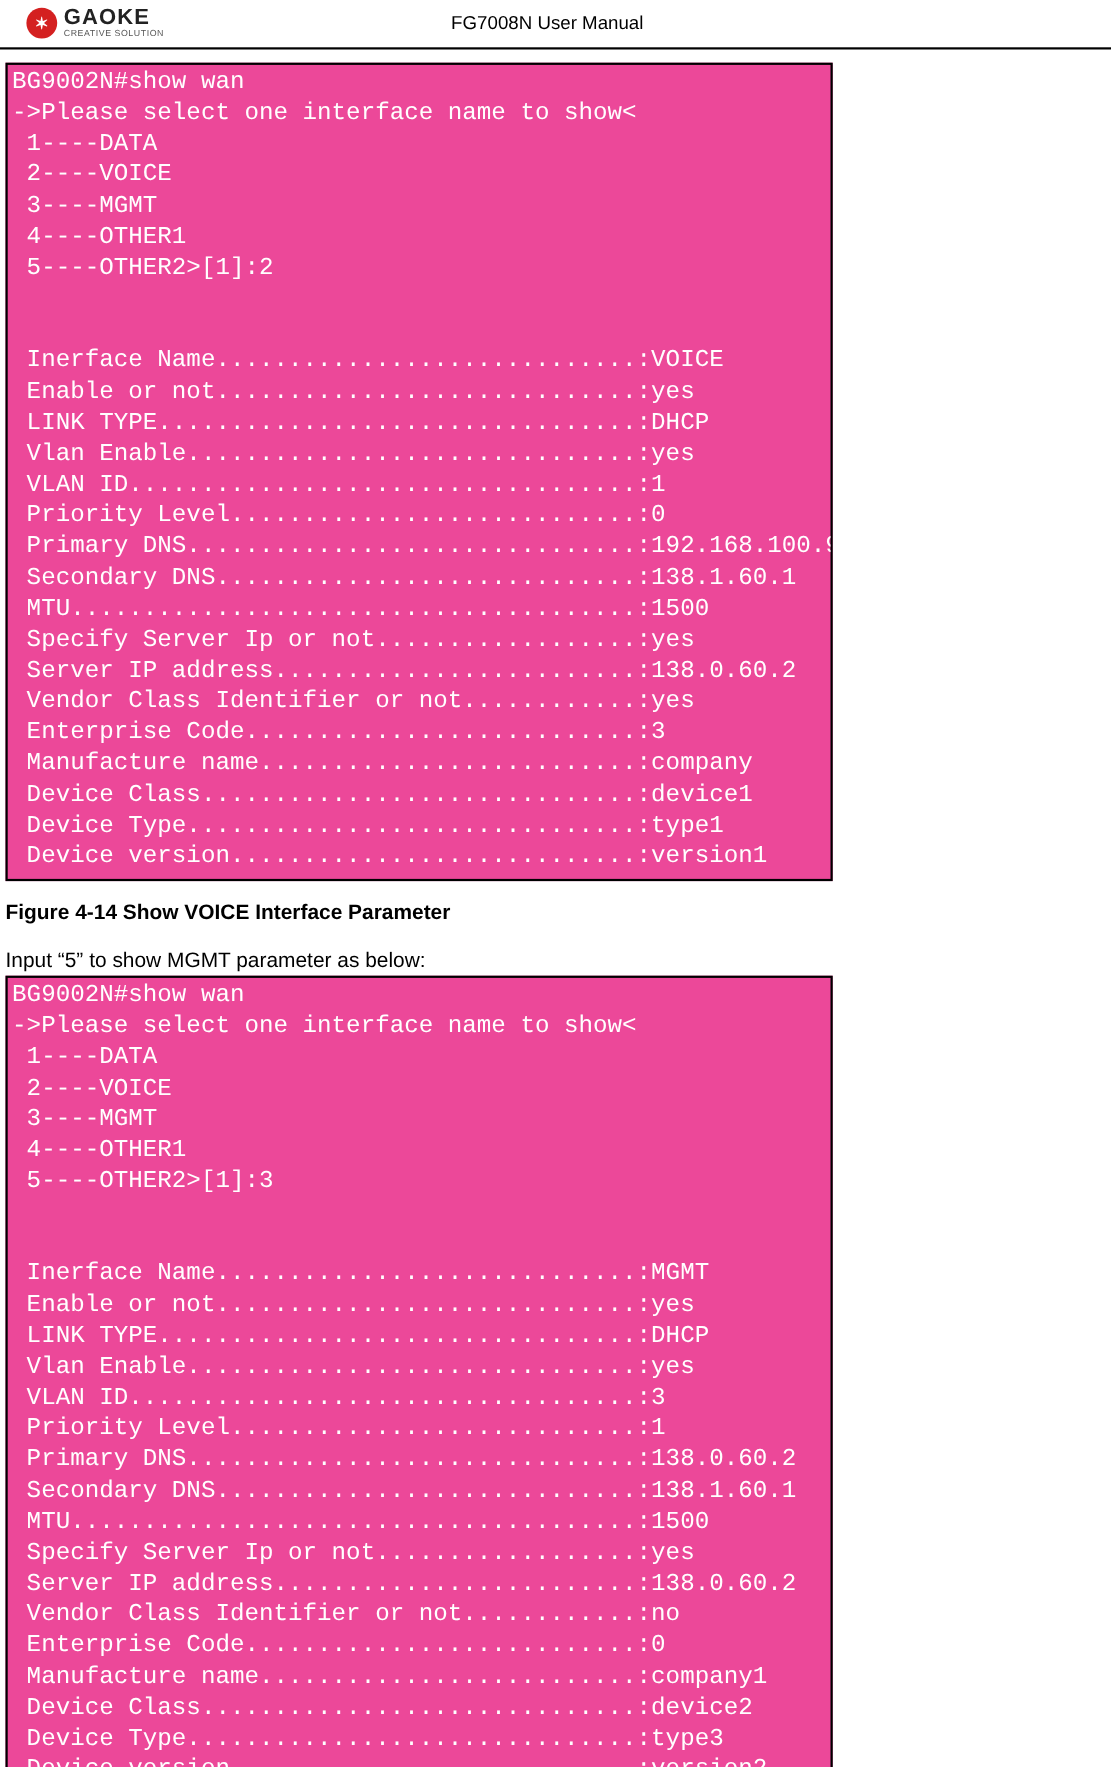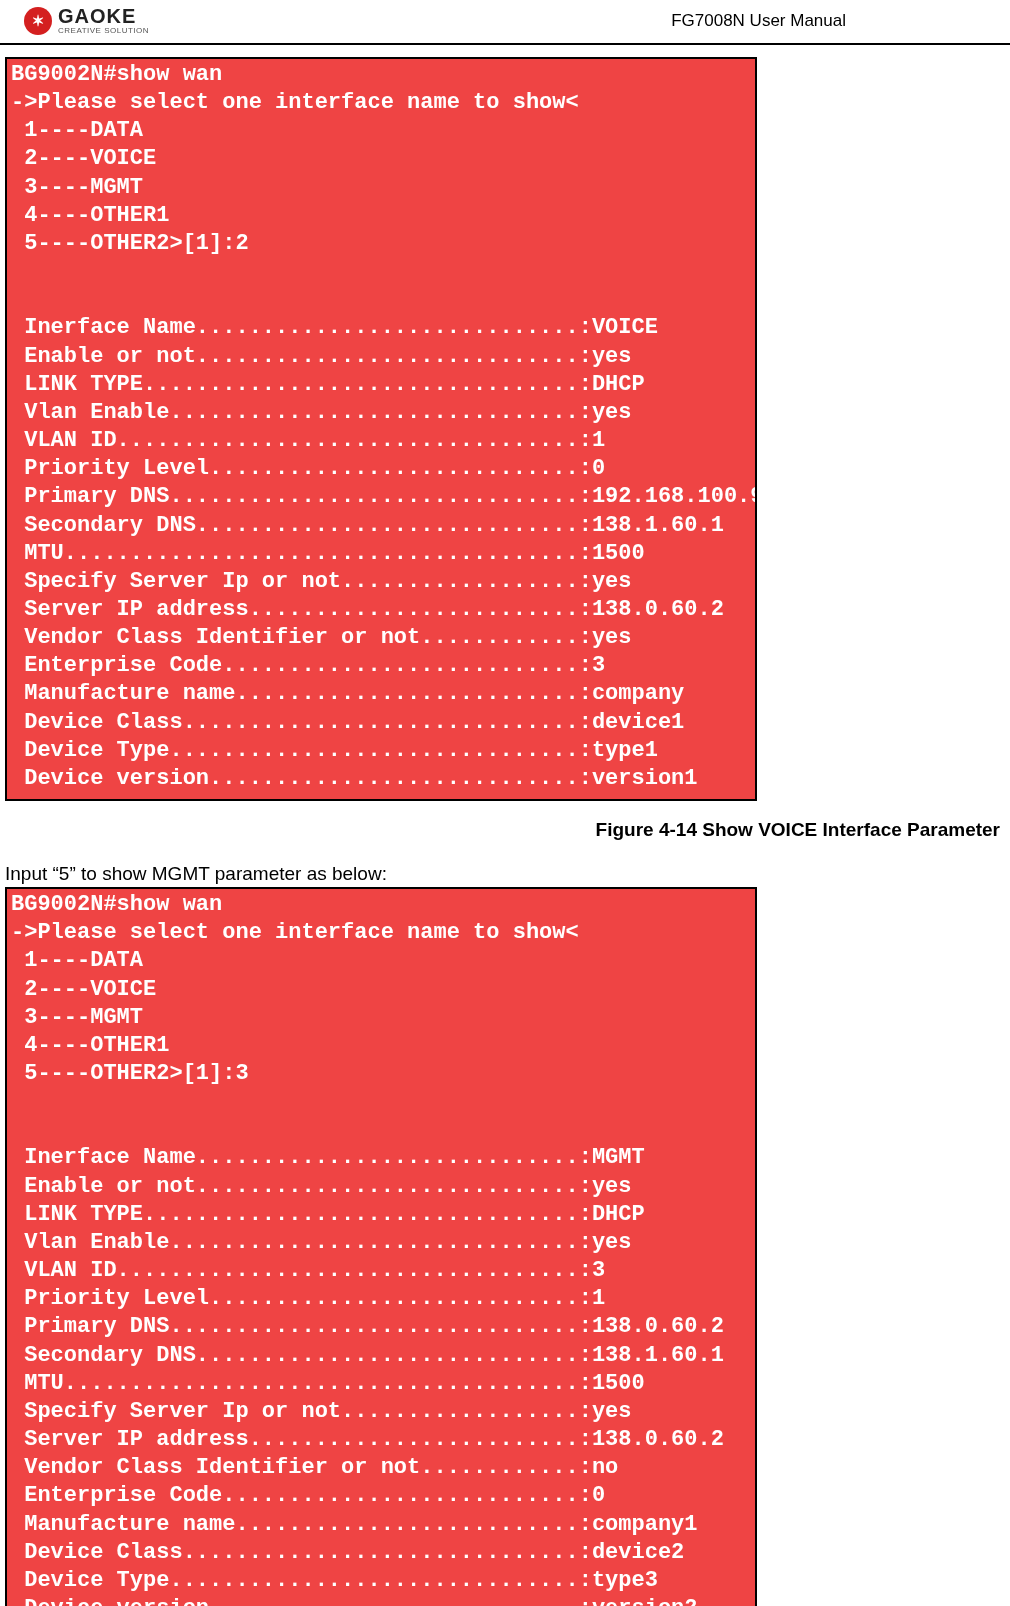--- a/index.html
+++ b/index.html
@@ -53,41 +53,41 @@
       margin-top: 1px;
       text-align: right;
     }
     .logo-stack {
       display: flex;
       flex-direction: column;
       line-height: 1;
     }
     .doc-title-head {
       font-size: 17px;
-      text-align: right;
+      text-align: center;
       flex: 1;
     }
     .body-pad {
       padding: 0 10px 0 5px;
     }
     .terminal {
-      background: #ef4444;
+      background: #ec4899;
       border: 2px solid #000;
       color: #fff;
       font-family: "Lucida Console","OCR A Extended","Courier New",monospace;
       font-size: 22px;
-      font-weight: bold;
+      font-weight: normal;
       line-height: 1.28;
       padding: 2px 4px 6px 4px;
       white-space: pre;
       overflow: hidden;
       width: 740px;
     }
     .caption {
-      text-align: right;
+      text-align: left;
       font-weight: bold;
       font-size: 19px;
       margin: 18px 0 22px 0;
     }
     .instr {
       font-size: 19px;
       margin: 8px 0 2px 0;
     }
   </style>
 </head>

